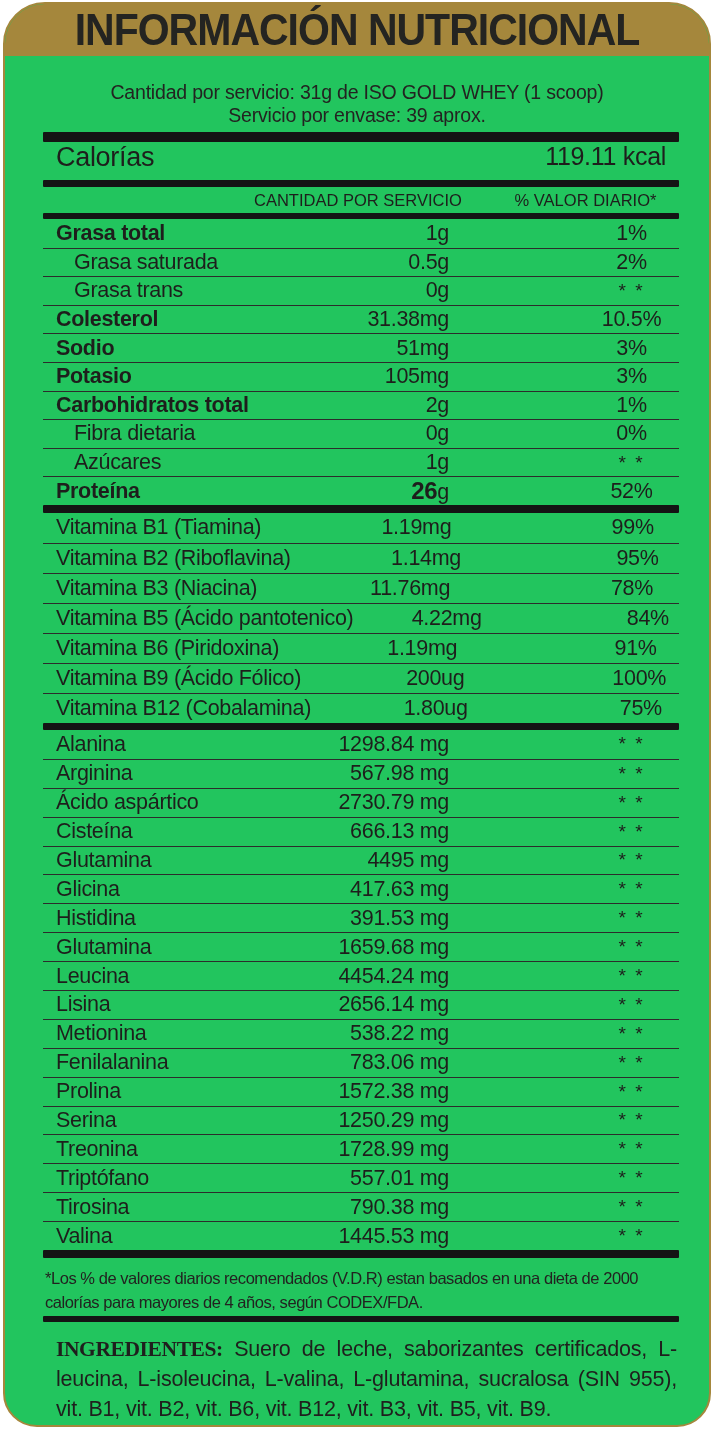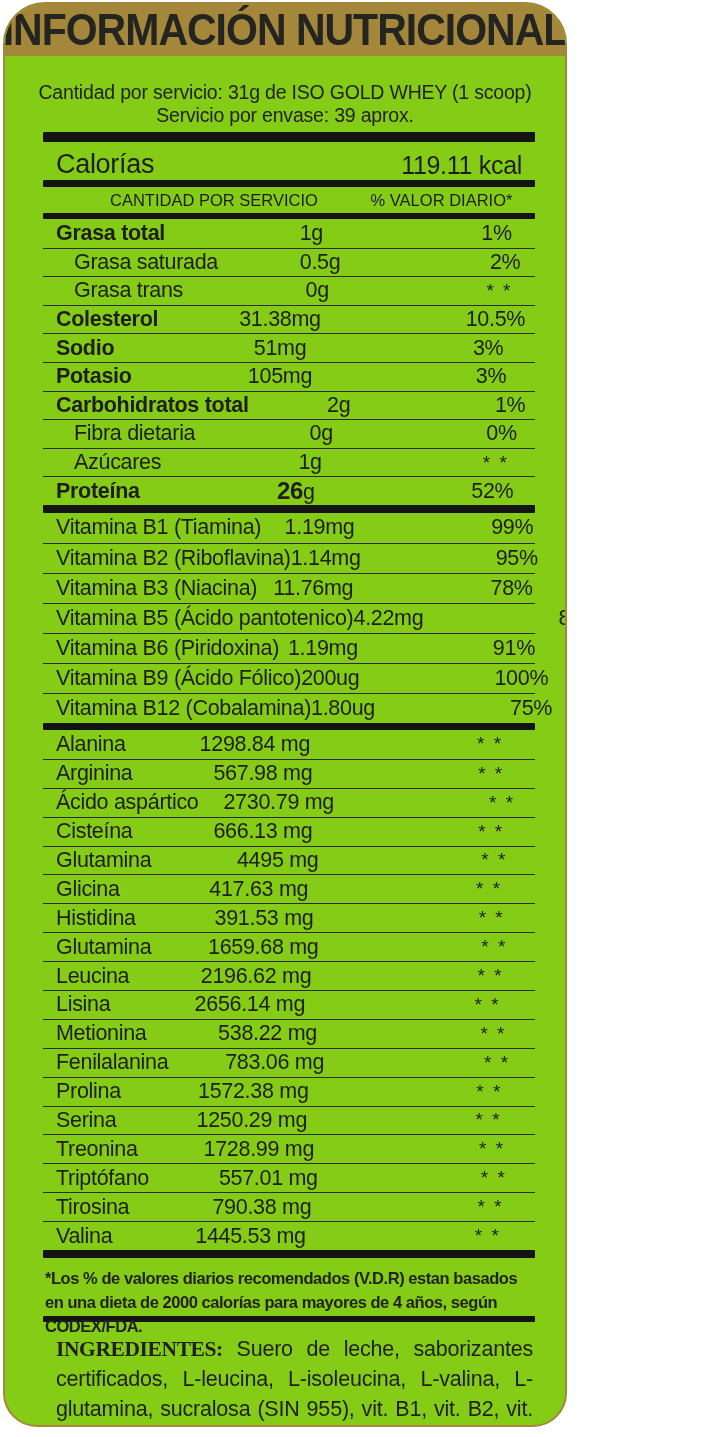--- a/index.html
+++ b/index.html
@@ -2,23 +2,23 @@
 <html><head>
 <meta charset="utf-8">
 <style>
   html,body{margin:0;padding:0;}
   body{
     width:721px;height:1437px;background:#ffffff;position:relative;
     font-family:"Liberation Sans",sans-serif;color:#1e1e1c;
     -webkit-font-smoothing:antialiased;
   }
   .label{
-    position:absolute;left:3px;top:2px;width:564px;height:1425px;
+    position:absolute;left:3px;top:2px;width:708px;height:1425px;
     box-sizing:border-box;border:2.5px solid #a5873c;
-    border-radius:42px 42px 34px 34px;background:#84cc16;overflow:hidden;
+    border-radius:42px 42px 34px 34px;background:#22c55e;overflow:hidden;
   }
   .band{
     height:52px;background:#a5873c;display:flex;align-items:center;justify-content:center;
   }
   .title{
     font-size:41px;font-weight:bold;letter-spacing:-1px;color:#242421;
     transform:scaleY(1.06);white-space:nowrap;
   }
   .serving{
     text-align:center;padding-top:25px;font-size:19.5px;line-height:22.5px;
@@ -27,21 +27,21 @@
   .content{margin:0 30px 0 38px;}
   .bar{background:#141414;border-radius:1px;}
   .bar.b1{height:10px;margin-top:6px;}
   .bar.b2{height:7px;}
   .bar.b3{height:6px;}
   .bar.b4{height:8px;}
   .bar.b5{height:7px;}
   .bar.b6{height:8px;}
   .bar.b7{height:6px;}
   .cal-row{
-    display:flex;justify-content:space-between;align-items:flex-end;height:38px;
+    display:flex;justify-content:space-between;align-items:flex-start;height:38px;
     font-size:27px;letter-spacing:-0.3px;padding:0 13px;
   }
   .cal-row .v{font-size:25px;}
   .hdr-row{display:flex;align-items:center;height:26px;font-size:16.5px;letter-spacing:0;}
   .hdr-row .nm{flex:1;}
   .hdr-row .amt{width:200px;box-sizing:border-box;text-align:center;padding-right:13px;white-space:nowrap;}
   .hdr-row .dv{width:225px;box-sizing:border-box;text-align:center;padding-left:38px;white-space:nowrap;}
   .sec .row{display:flex;align-items:center;box-sizing:border-box;font-size:21.5px;letter-spacing:-0.3px;}
   .sec .row + .row{border-top:1.6px solid #2c2c2c;}
   .sec-macro .row{height:28.6px;}
@@ -49,21 +49,21 @@
   .sec-amino .row{height:28.9px;}
   .row .nm{flex:1;padding-left:13px;white-space:nowrap;overflow:visible;}
   .row.ind .nm{padding-left:31px;}
   .row.bold .nm{font-weight:bold;}
   .row .amt{width:200px;box-sizing:border-box;text-align:right;padding-right:5px;white-space:nowrap;}
   .row .dv{width:225px;box-sizing:border-box;text-align:center;padding-left:130px;white-space:nowrap;}
   .row .dv.ast{font-size:19px;letter-spacing:2px;}
   .amt b{font-size:24px;margin-left:48px;}
   .footnote{
     box-sizing:border-box;height:58px;padding:8px 0 0 2px;
-    font-size:16.5px;line-height:24px;letter-spacing:-0.45px;color:#222220;font-weight:bold;
+    font-size:16.5px;line-height:24px;letter-spacing:-0.45px;color:#222220;
   }
   .ingredients{
     padding:12px 2px 0 13px;font-size:21.5px;line-height:30px;
     text-align:justify;letter-spacing:-0.2px;color:#1f1f1d;
   }
   .ingredients .ing-label{font-weight:bold;letter-spacing:-0.4px;font-family:Liberation Serif, serif;}
 </style>
 </head>
 <body>
 
@@ -228,21 +228,21 @@
         <span class="amt">391.53 mg</span>
         <span class="dv ast">* *</span>
       </div>
       <div class="row">
         <span class="nm">Glutamina</span>
         <span class="amt">1659.68 mg</span>
         <span class="dv ast">* *</span>
       </div>
       <div class="row">
         <span class="nm">Leucina</span>
-        <span class="amt">2196.62 mg</span>
+        <span class="amt">4454.24 mg</span>
         <span class="dv ast">* *</span>
       </div>
       <div class="row">
         <span class="nm">Lisina</span>
         <span class="amt">2656.14 mg</span>
         <span class="dv ast">* *</span>
       </div>
       <div class="row">
         <span class="nm">Metionina</span>
         <span class="amt">538.22 mg</span>

